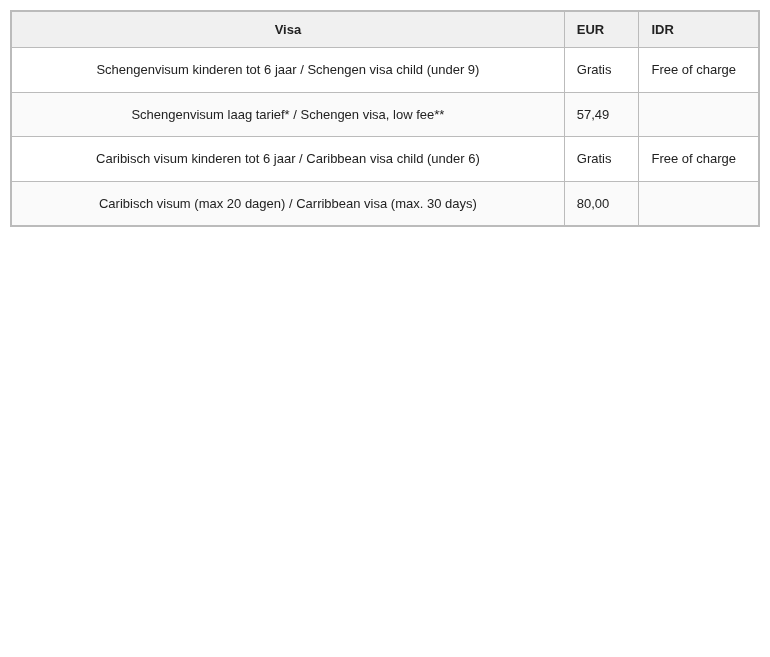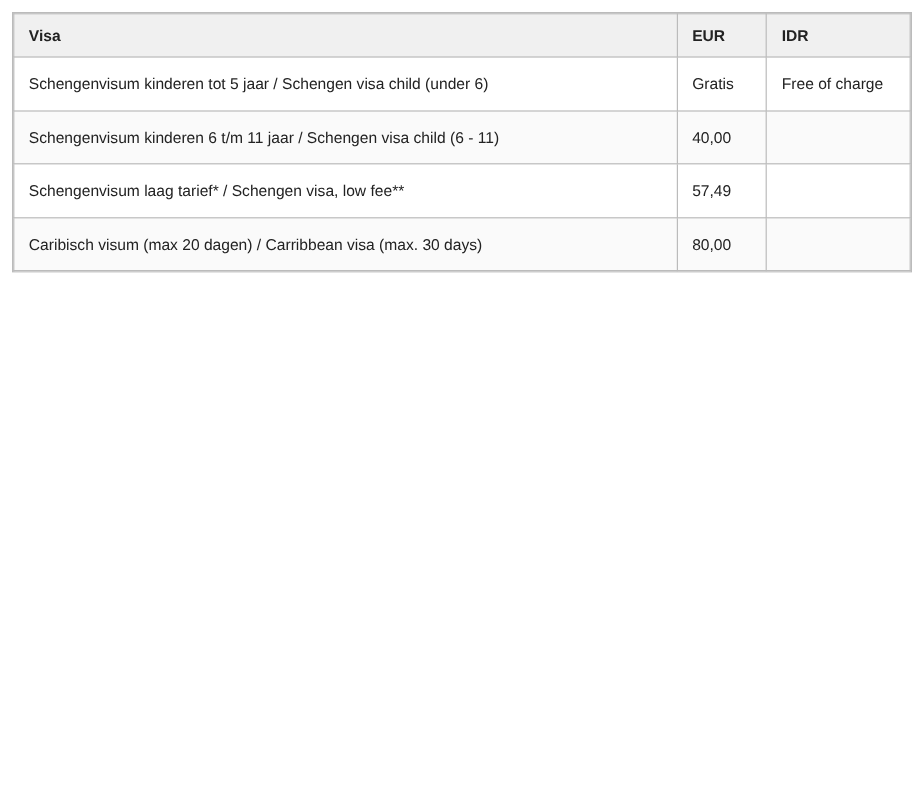--- a/index.html
+++ b/index.html
@@ -42,20 +42,21 @@
     td {
       border: 1px solid #bbb;
       padding: 12px 12px;
       vertical-align: top;
       font-size: 13px;
       line-height: 1.5;
     }
 
     .col-visa {
       width: 74%;
+      text-align: center;
     }
 
     .col-eur {
       width: 10%;
       white-space: nowrap;
     }
 
     .col-idr {
       width: 16%;
     }
@@ -75,33 +76,33 @@
   <table>
     <thead>
       <tr>
         <th class="col-visa">Visa</th>
         <th class="col-eur">EUR</th>
         <th class="col-idr">IDR</th>
       </tr>
     </thead>
     <tbody id="table-body">
     <tr>
-          <td class="col-visa">Schengenvisum kinderen tot 5 jaar / Schengen visa child (under 6)</td>
+          <td class="col-visa">Schengenvisum kinderen tot 6 jaar / Schengen visa child (under 9)</td>
           <td class="col-eur">Gratis</td>
           <td class="col-idr">Free of charge</td>
-        </tr>
-        <tr>
-          <td class="col-visa">Schengenvisum kinderen 6 t/m 11 jaar / Schengen visa child (6 - 11)</td>
-          <td class="col-eur">40,00</td>
-          <td class="col-idr"></td>
         </tr>
         <tr>
           <td class="col-visa">Schengenvisum laag tarief* / Schengen visa, low fee**</td>
           <td class="col-eur">57,49</td>
           <td class="col-idr"></td>
+        </tr>
+        <tr>
+          <td class="col-visa">Caribisch visum kinderen tot 6 jaar / Caribbean visa child (under 6)</td>
+          <td class="col-eur">Gratis</td>
+          <td class="col-idr">Free of charge</td>
         </tr>
         <tr>
           <td class="col-visa">Caribisch visum (max 20 dagen) / Carribbean visa (max. 30  days)</td>
           <td class="col-eur">80,00</td>
           <td class="col-idr"></td>
         </tr>
       </tbody>
   </table>
 </div>
 

